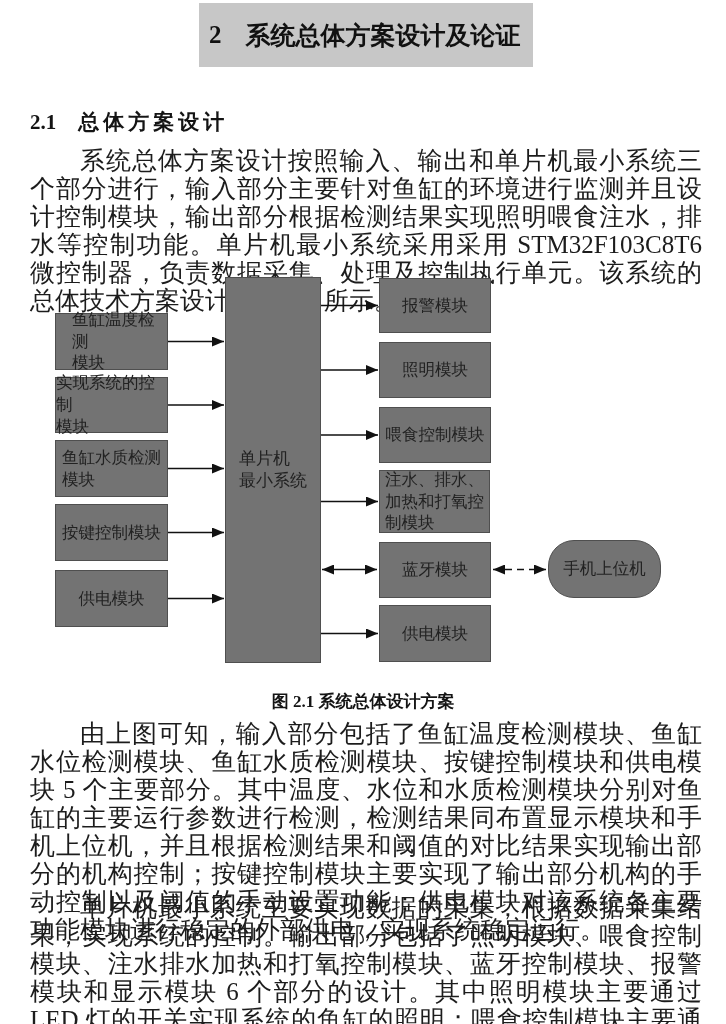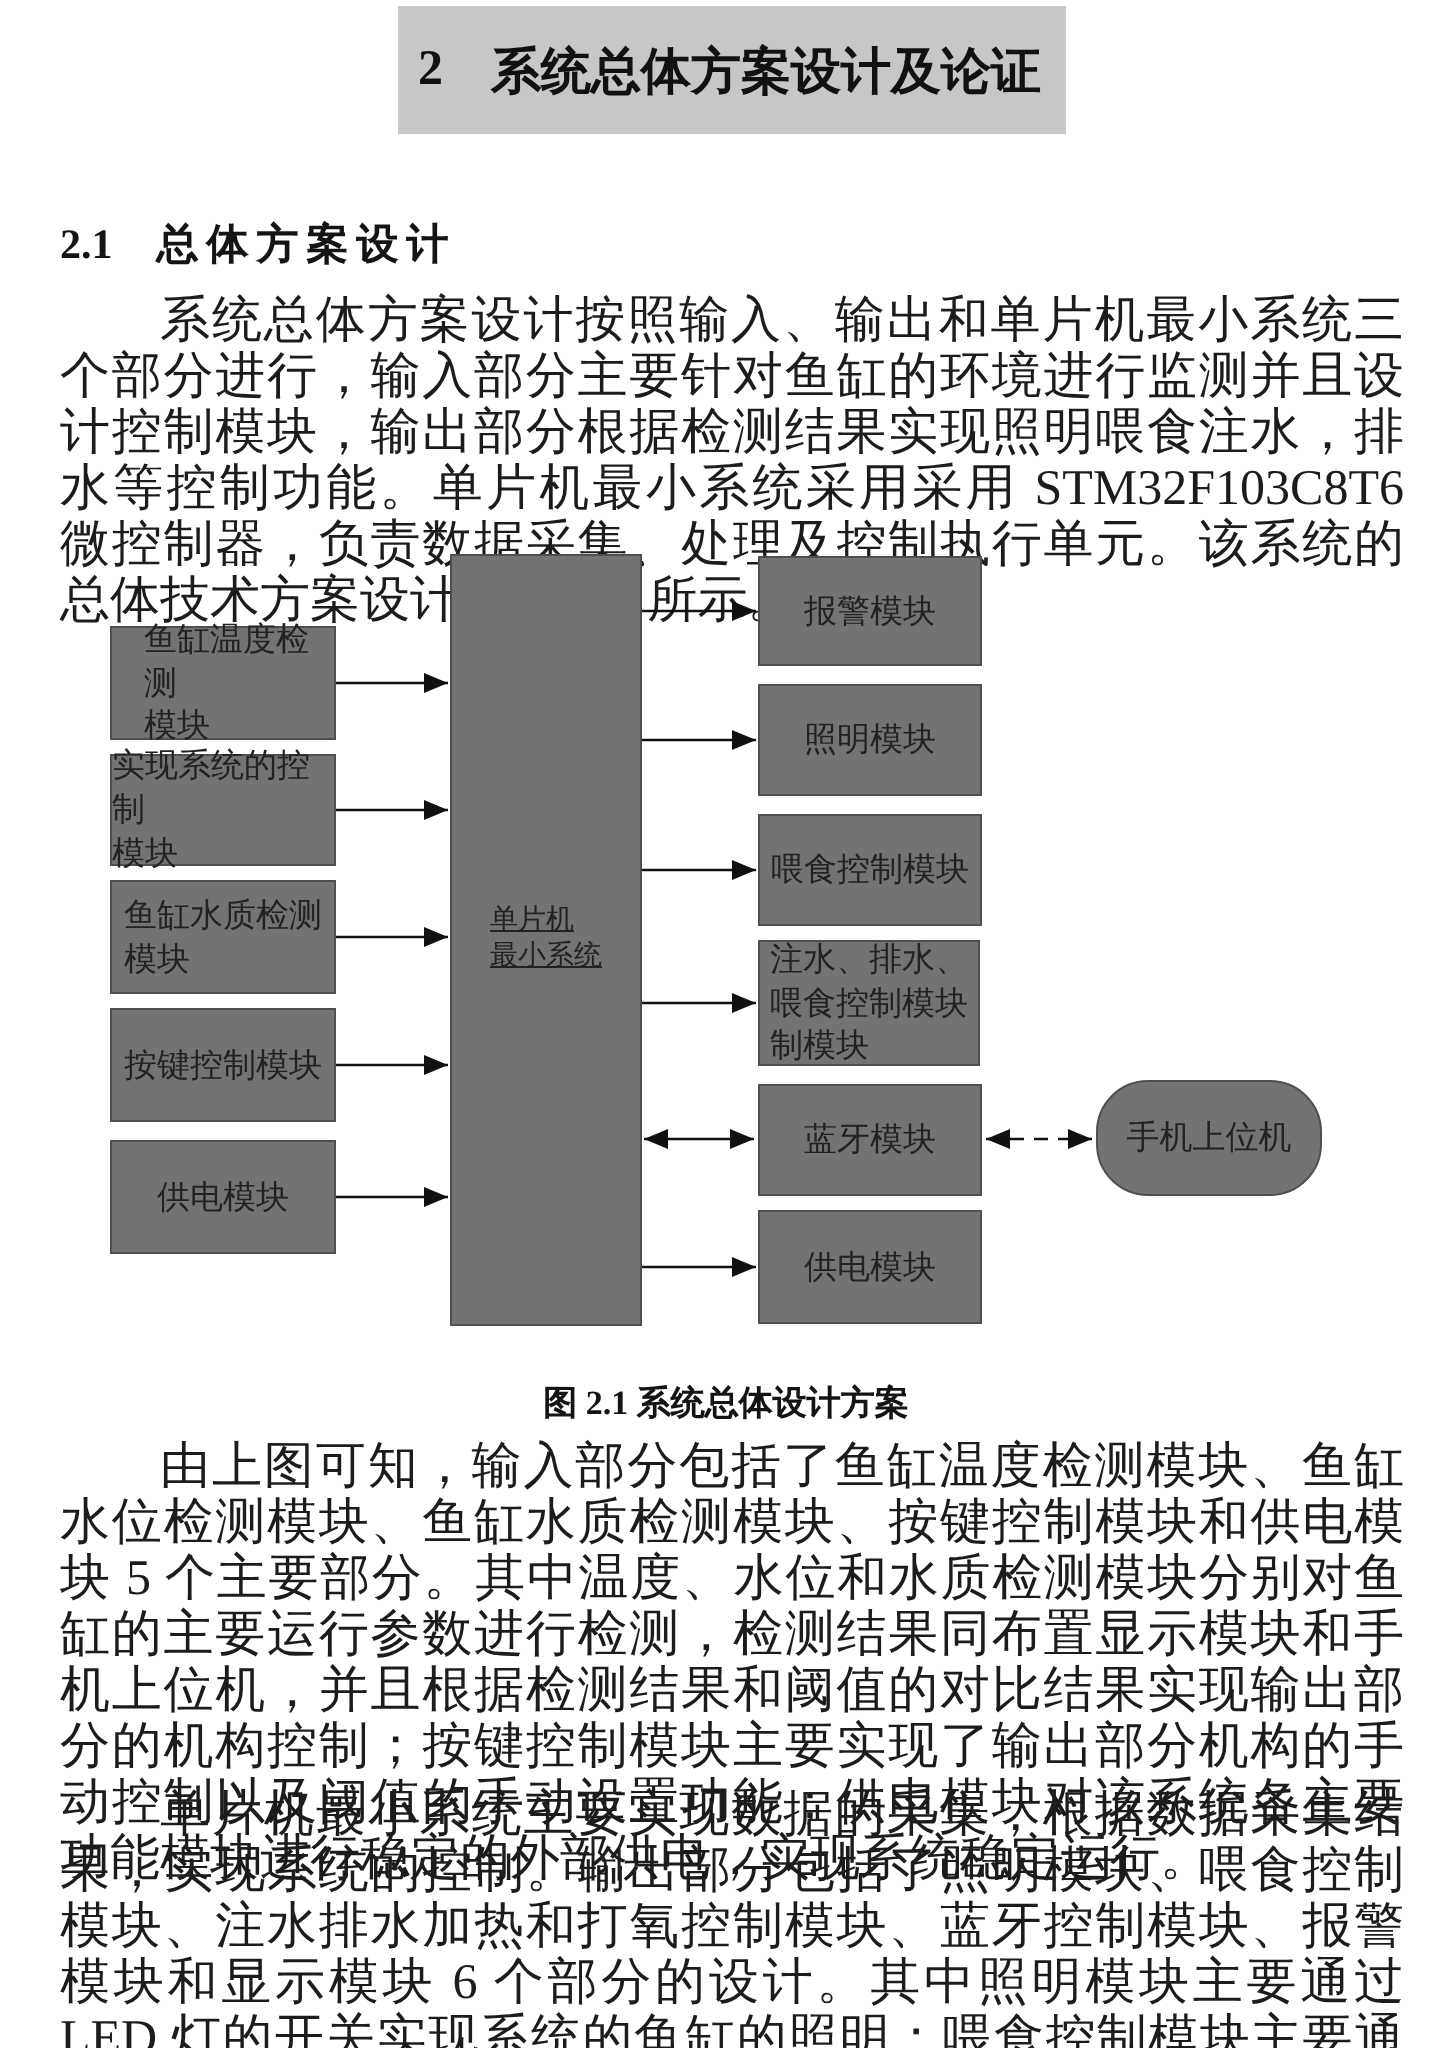--- a/index.html
+++ b/index.html
@@ -33,21 +33,21 @@
   .para3{top:894px;}
   
   .diagram{position:absolute;top:277px;left:0;width:726px;height:390px;}
   .diagram svg{position:absolute;inset:0;pointer-events:none;}
   .dbox{
     position:absolute;background:#737373;border:1px solid #4f4f4f;box-sizing:border-box;
     display:flex;align-items:center;justify-content:center;text-align:left;
     font-size:16.5px;line-height:1.32;color:#222;
   }
   .dbox span{white-space:pre-line;}
-  .dbox-core{font-size:14px;text-decoration:underline;}
+  .dbox-core{font-size:17px;}
   
   .fig-caption{
     position:absolute;top:690px;left:0;width:726px;text-align:center;
     font-size:17px;font-weight:bold;color:#141414;
   }
 </style>
 </head>
 <body>
 
 <div class="page">
@@ -116,21 +116,21 @@
         <span>报警模块</span>
       </div>
     <div class="dbox" style="left:379px;top:65px;width:112px;height:56px;">
         <span>照明模块</span>
       </div>
     <div class="dbox" style="left:379px;top:130px;width:112px;height:56px;">
         <span>喂食控制模块</span>
       </div>
     <div class="dbox" style="left:379px;top:193px;width:111px;height:63px;">
         <span>注水、排水、
-喂食控制模块
+加热和打氧控
 制模块</span>
       </div>
     <div class="dbox" style="left:379px;top:265px;width:112px;height:56px;">
         <span>蓝牙模块</span>
       </div>
     <div class="dbox" style="left:379px;top:328px;width:112px;height:57px;">
         <span>供电模块</span>
       </div>
 
     <div class="dbox" style="left:548px;top:263px;width:113px;height:58px;border-radius:26px;">

